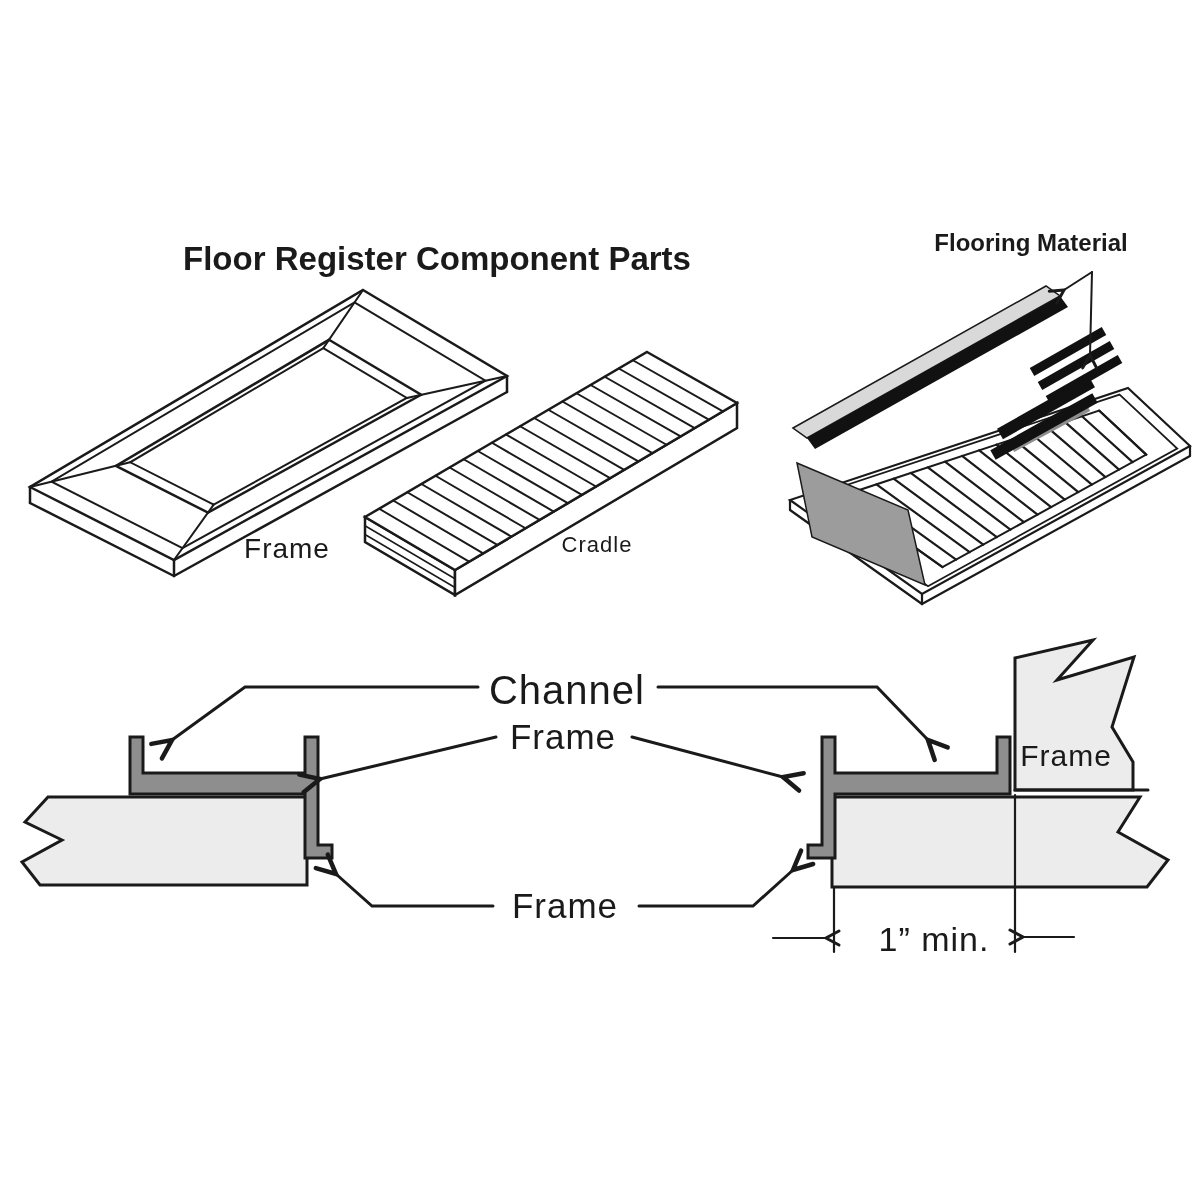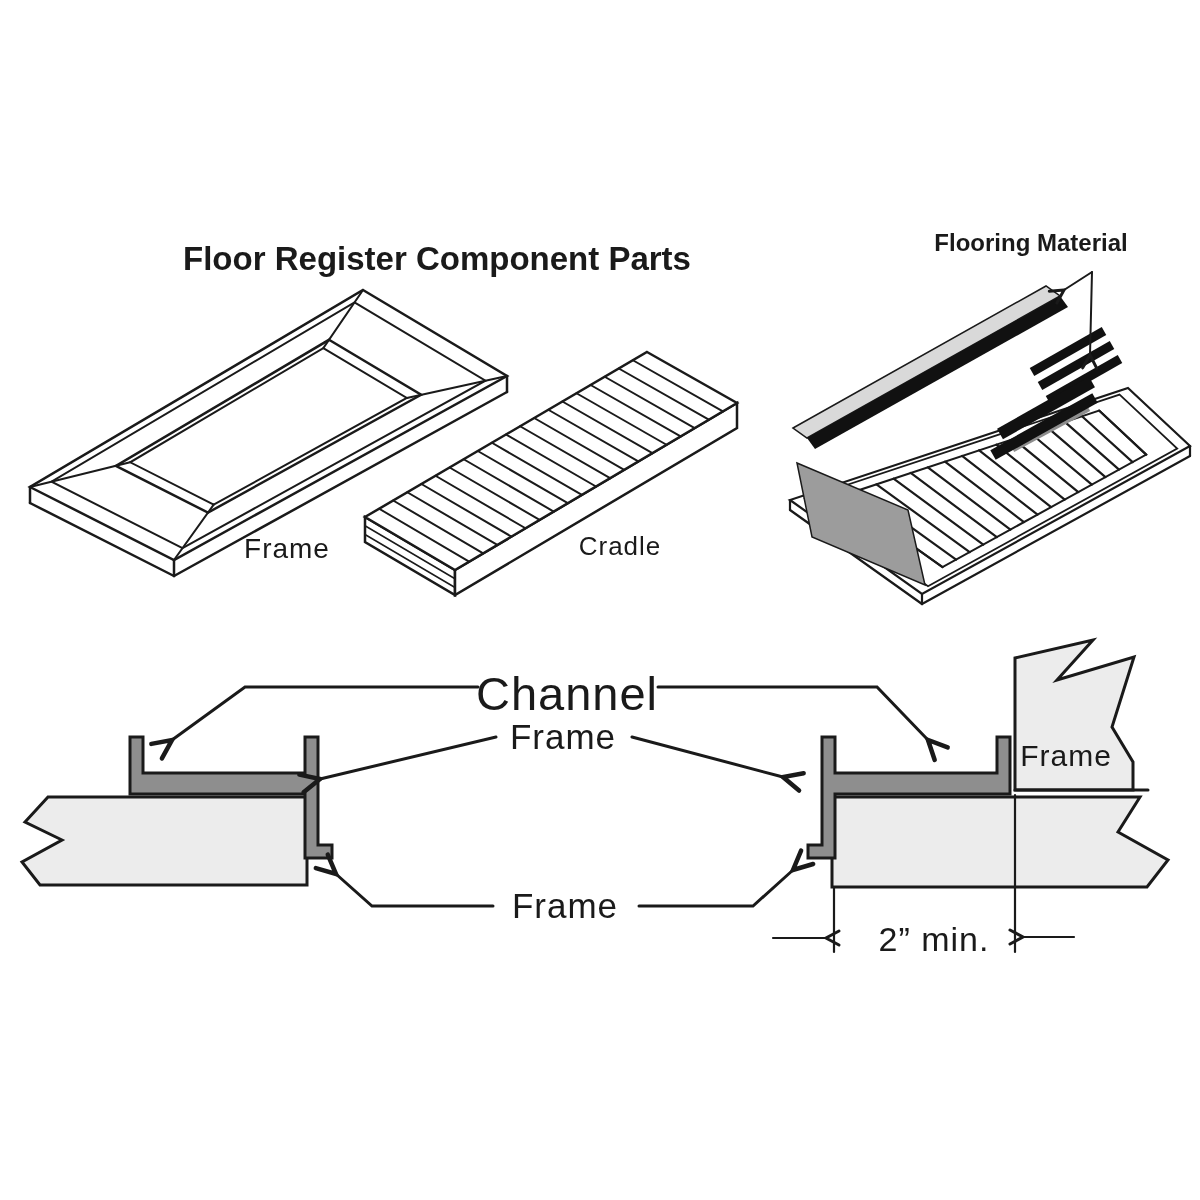--- a/index.html
+++ b/index.html
@@ -131,19 +131,19 @@
       <polyline class="ln w3 arr" points="496,737 320,779"></polyline>
       <polyline class="ln w3 arr" points="632,737 783,777"></polyline>
       <polyline class="ln w3 arr" points="493,906 372,906 336,874"></polyline>
       <polyline class="ln w3 arr" points="639,906 753,906 793,870"></polyline>
     </g>
   </svg>
 
   <div class="lbl bold" style="left:147px;top:242px;width:580px;font-size:33px;">Floor Register Component Parts</div>
   <div class="lbl bold" style="left:911px;top:230px;width:240px;font-size:24px;">Flooring Material</div>
   <div class="lbl" style="left:237px;top:534px;width:100px;font-size:28px;">Frame</div>
-  <div class="lbl" style="left:570px;top:533px;width:100px;font-size:26px;">Cradle</div>
-  <div class="lbl" style="left:467px;top:669px;width:200px;font-size:47px;">Channel</div>
+  <div class="lbl" style="left:547px;top:533px;width:100px;font-size:22px;">Cradle</div>
+  <div class="lbl" style="left:467px;top:669px;width:200px;font-size:40px;">Channel</div>
   <div class="lbl" style="left:463px;top:719px;width:200px;font-size:35px;">Frame</div>
   <div class="lbl" style="left:1016px;top:740px;width:100px;font-size:30px;">Frame</div>
   <div class="lbl" style="left:465px;top:888px;width:200px;font-size:35px;">Frame</div>
-  <div class="lbl" style="left:844px;top:922px;width:180px;font-size:34px;">2” min.</div>
+  <div class="lbl" style="left:844px;top:922px;width:180px;font-size:34px;">1” min.</div>
 </div>
 
 </body></html>

